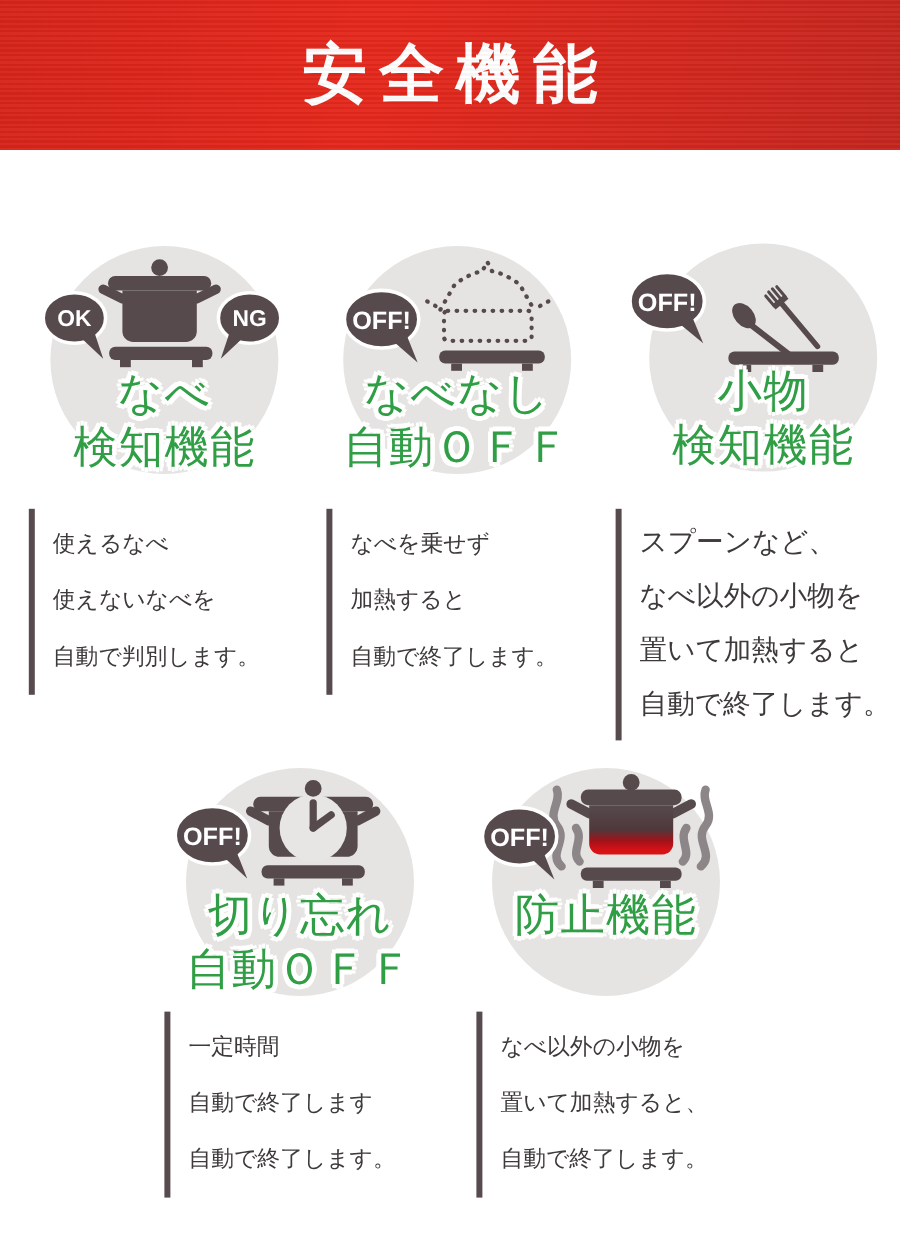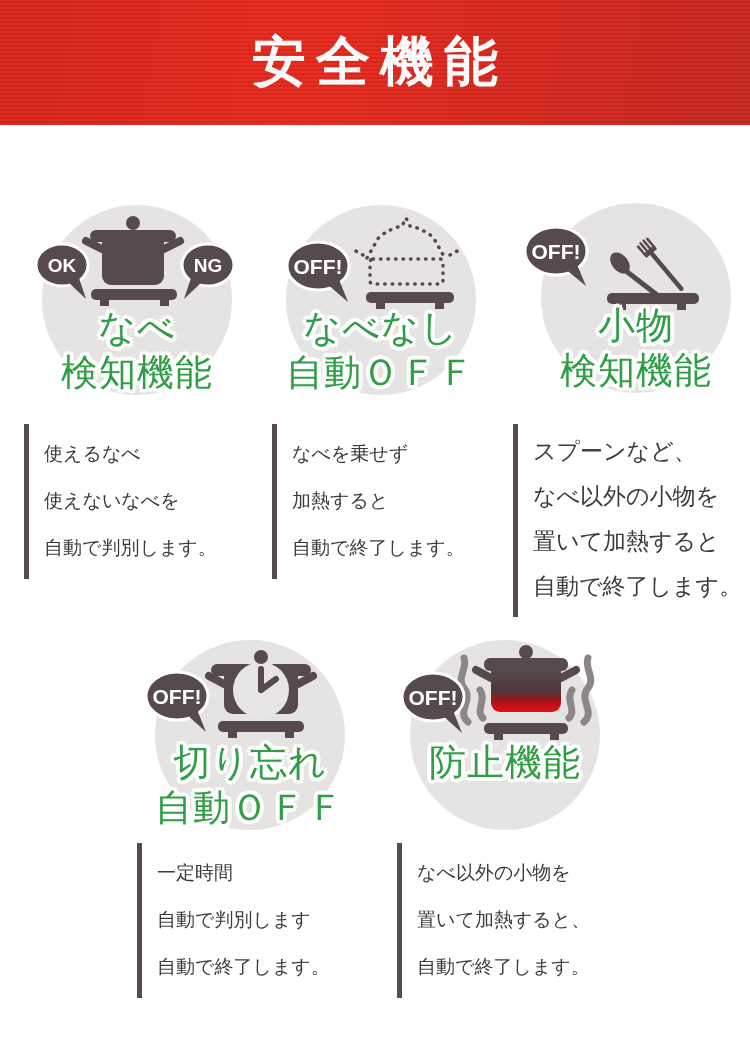--- a/index.html
+++ b/index.html
@@ -238,21 +238,21 @@
     <div>自動で終了します。</div>
   </div>
   <div class="desc" id="d3">
     <div>スプーンなど、</div>
     <div>なべ以外の小物を</div>
     <div>置いて加熱すると</div>
     <div>自動で終了します。</div>
   </div>
   <div class="desc" id="d4">
     <div>一定時間</div>
-    <div>自動で判別します</div>
+    <div>自動で終了します</div>
     <div>自動で終了します。</div>
   </div>
   <div class="desc" id="d5">
     <div>なべ以外の小物を</div>
     <div>置いて加熱すると、</div>
     <div>自動で終了します。</div>
   </div>
 
 </div>
 

